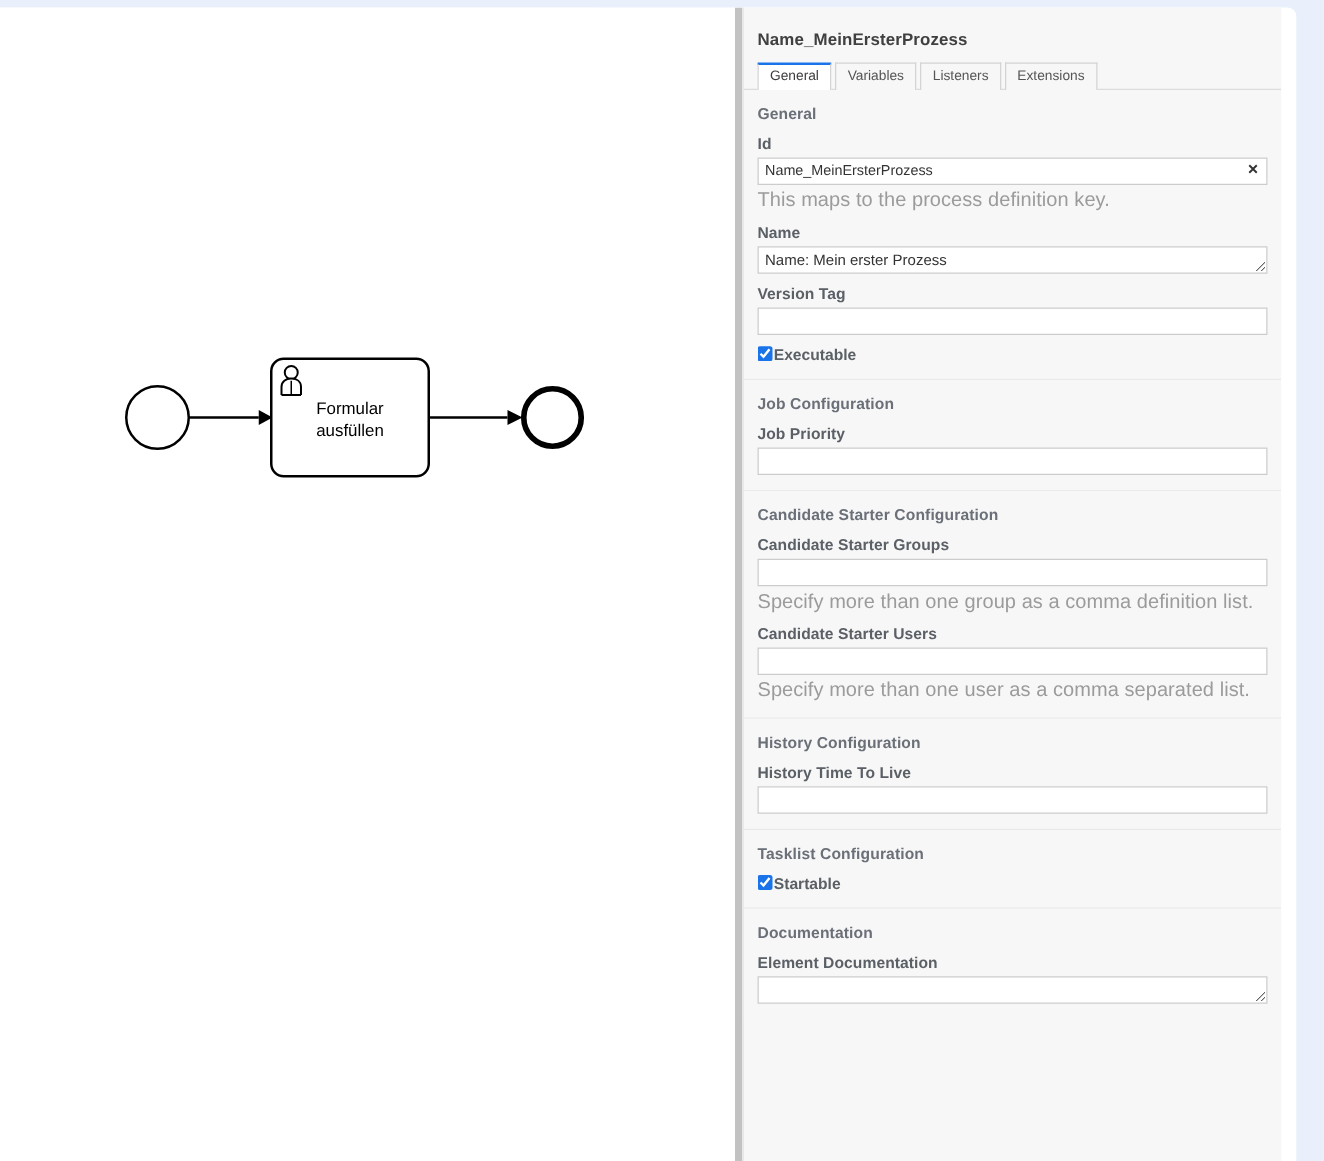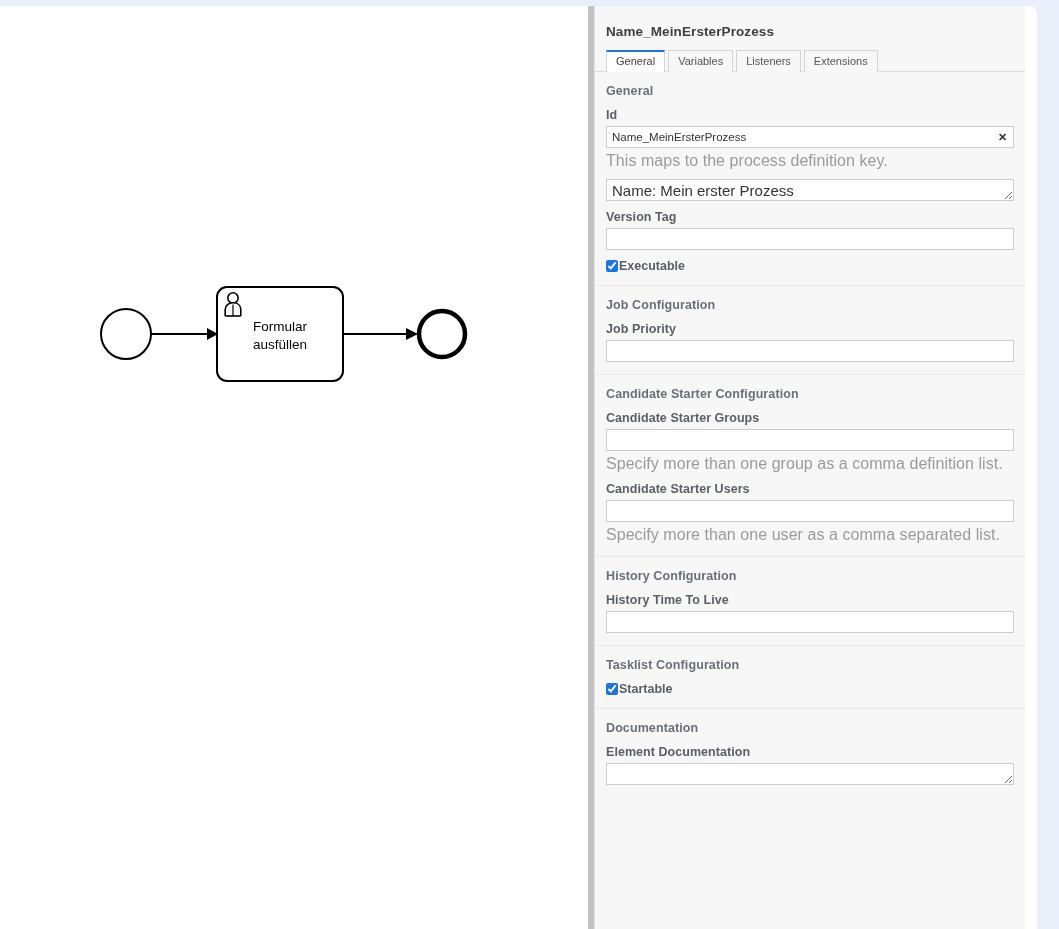--- a/index.html
+++ b/index.html
@@ -140,21 +140,21 @@
     background: #ffffff;
     outline: none;
     border-radius: 0;
   }
   input.txt.no-clear { padding-right: 5px; }
 
   textarea.txt {
     width: 100%;
     height: 22px;
     min-height: 22px;
-    font-size: 15px;
+    font-size: 12px;
     font-family: "Liberation Sans", sans-serif;
     color: #333;
     padding: 3px 5px;
     border: 1px solid #cccccc;
     background: #ffffff;
     outline: none;
     resize: vertical;
     display: block;
     overflow: hidden;
     line-height: 15px;
@@ -177,21 +177,21 @@
   .hint {
     font-size: 16px;
     color: #9b9b9b;
     margin-top: 4px;
     letter-spacing: 0.05px;
   }
 
   
   .check-row {
     display: flex;
-    align-items: center;
+    align-items: flex-start;
     margin-top: 2px;
   }
   .check-row input[type=checkbox] {
     width: 12px; height: 12px;
     margin: 0 1px 0 0;
     accent-color: #1a73e8;
     cursor: pointer;
   }
   .check-label {
     font-size: 12.5px;
@@ -262,20 +262,21 @@
         <div class="field">
           <label class="field-label">Id</label>
           <div class="input-wrap">
             <input class="txt" type="text" value="Name_MeinErsterProzess" style="">
             <span class="clear-btn">✕</span>
           </div>
           <div class="hint">This maps to the process definition key.</div>
         </div>
 
         <div class="field">
+          <label class="field-label">Name</label>
           <textarea class="txt" rows="1" style="">Name: Mein erster Prozess</textarea>
         </div>
 
         <div class="field">
           <label class="field-label">Version Tag</label>
           <input class="txt no-clear" type="text" value="" style="">
         </div>
 
         <div class="check-row">
           <input type="checkbox" checked="" style="">

